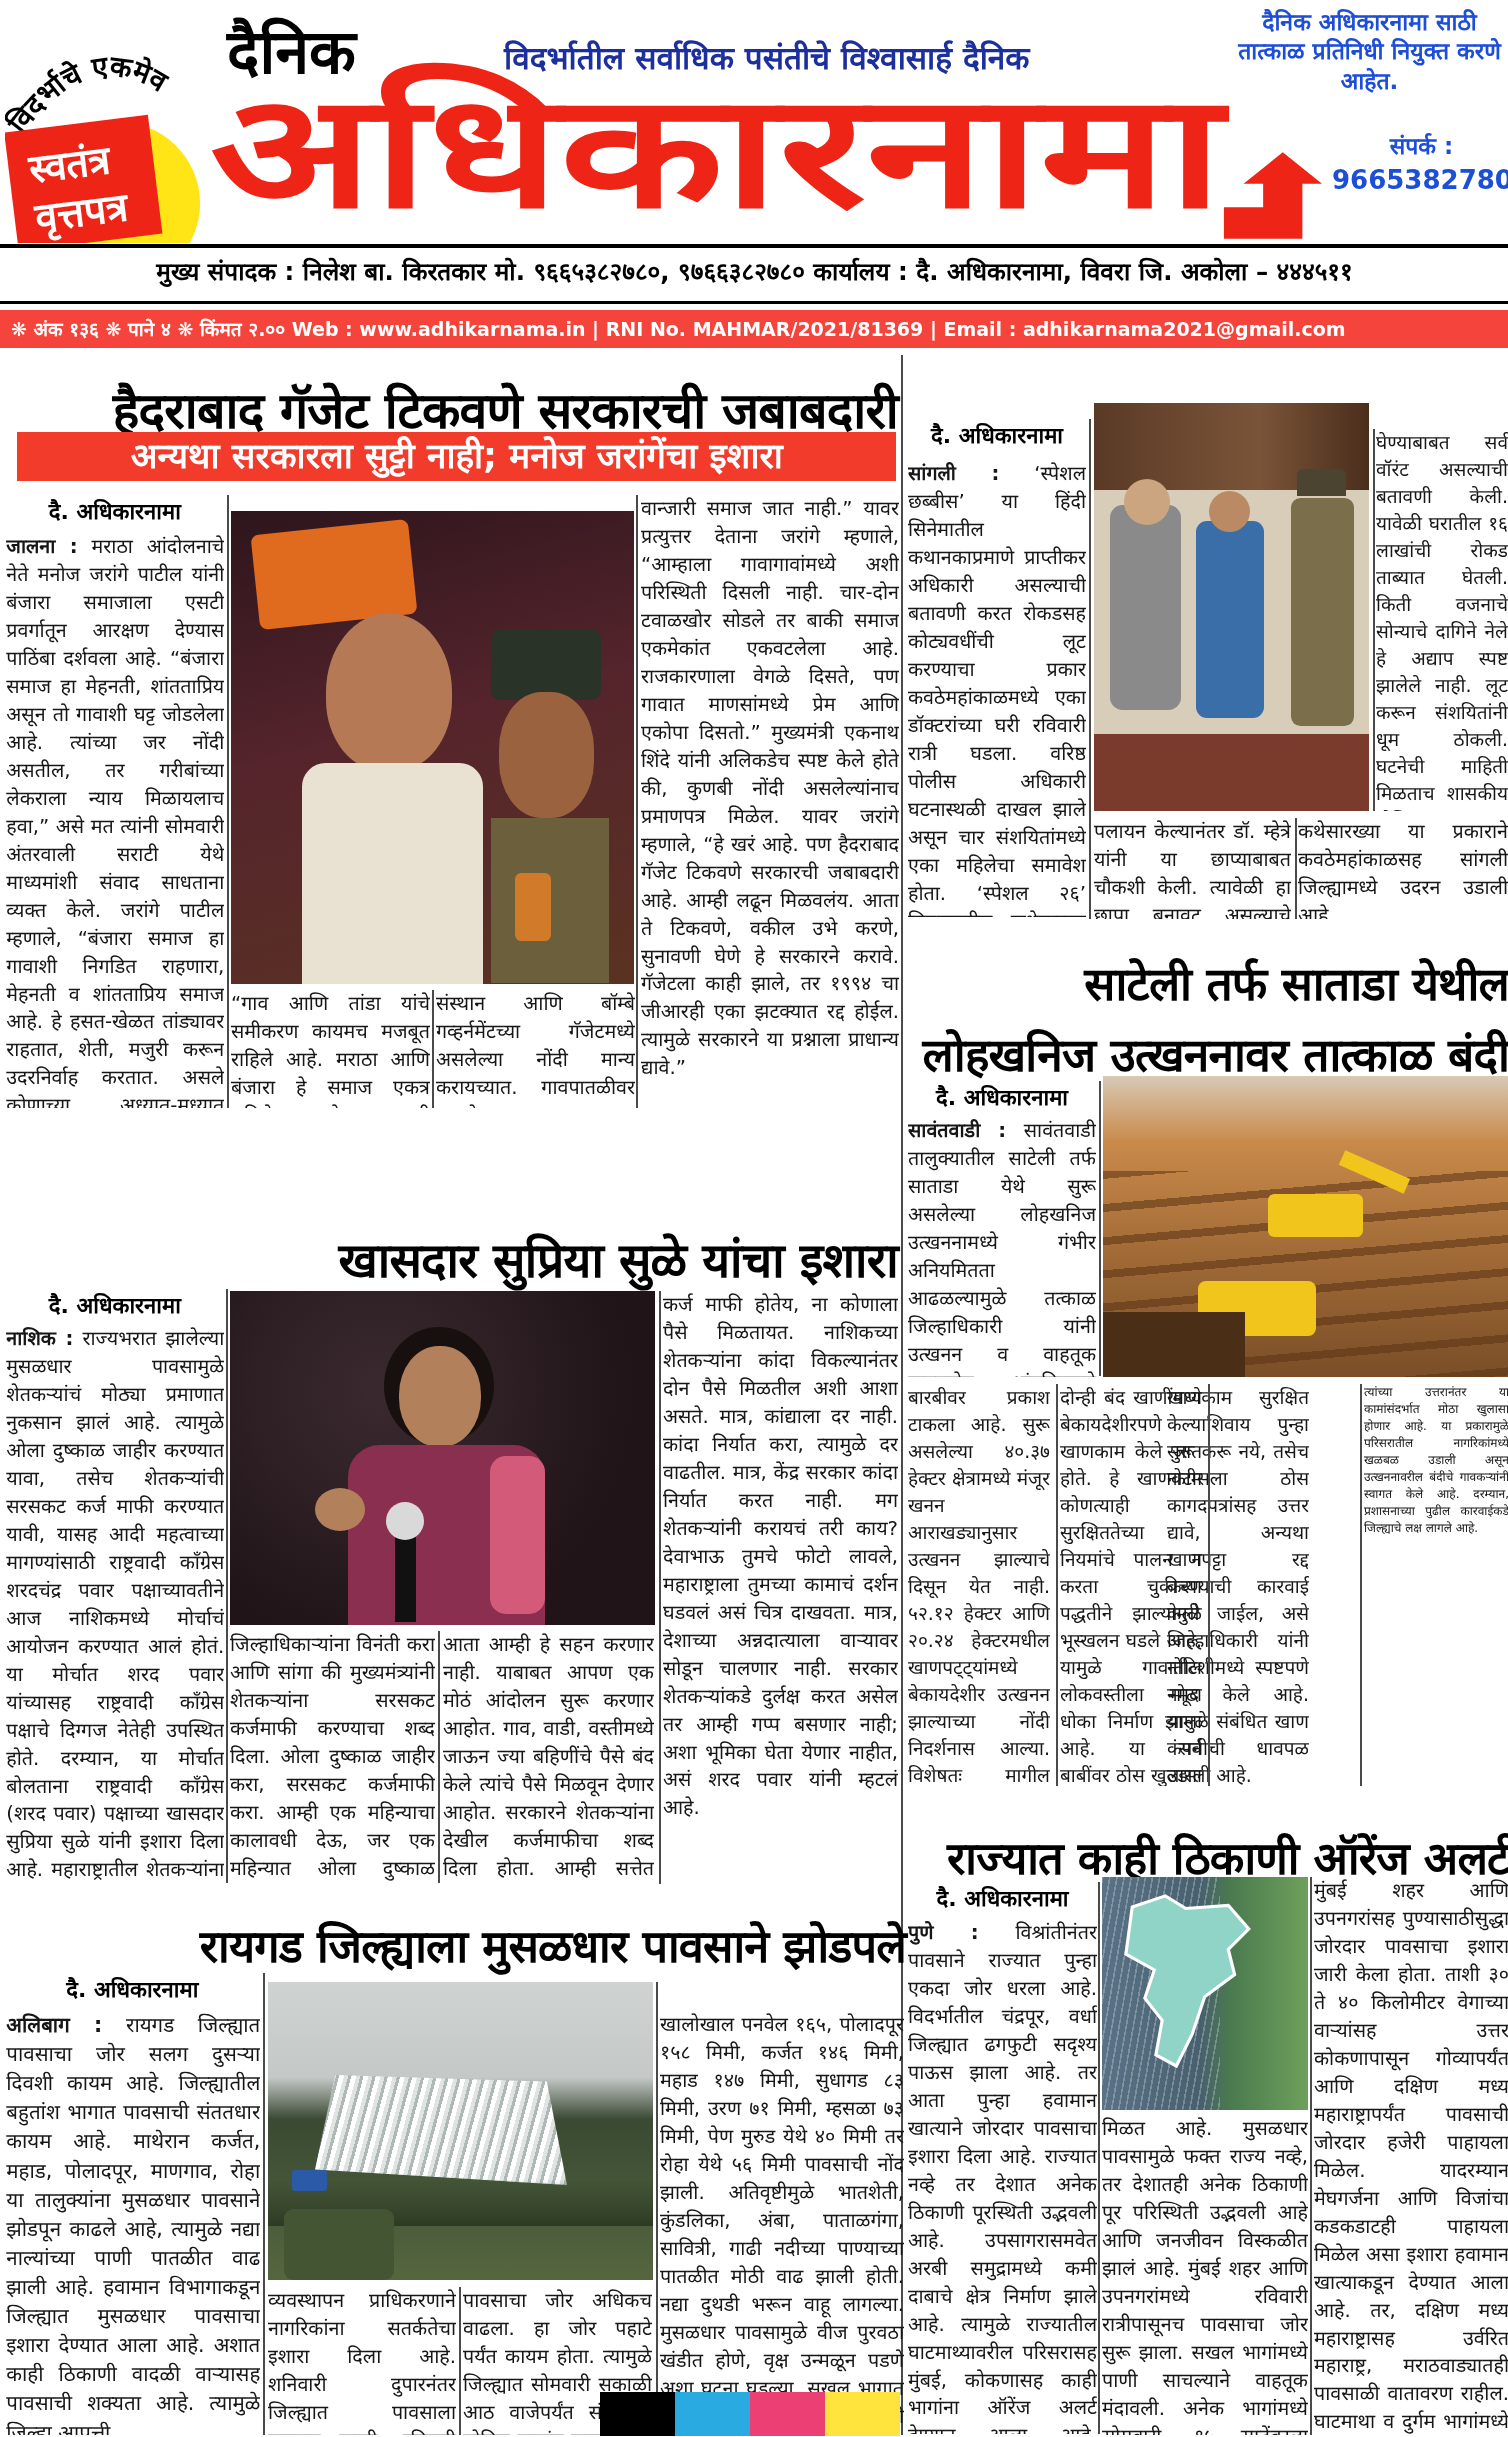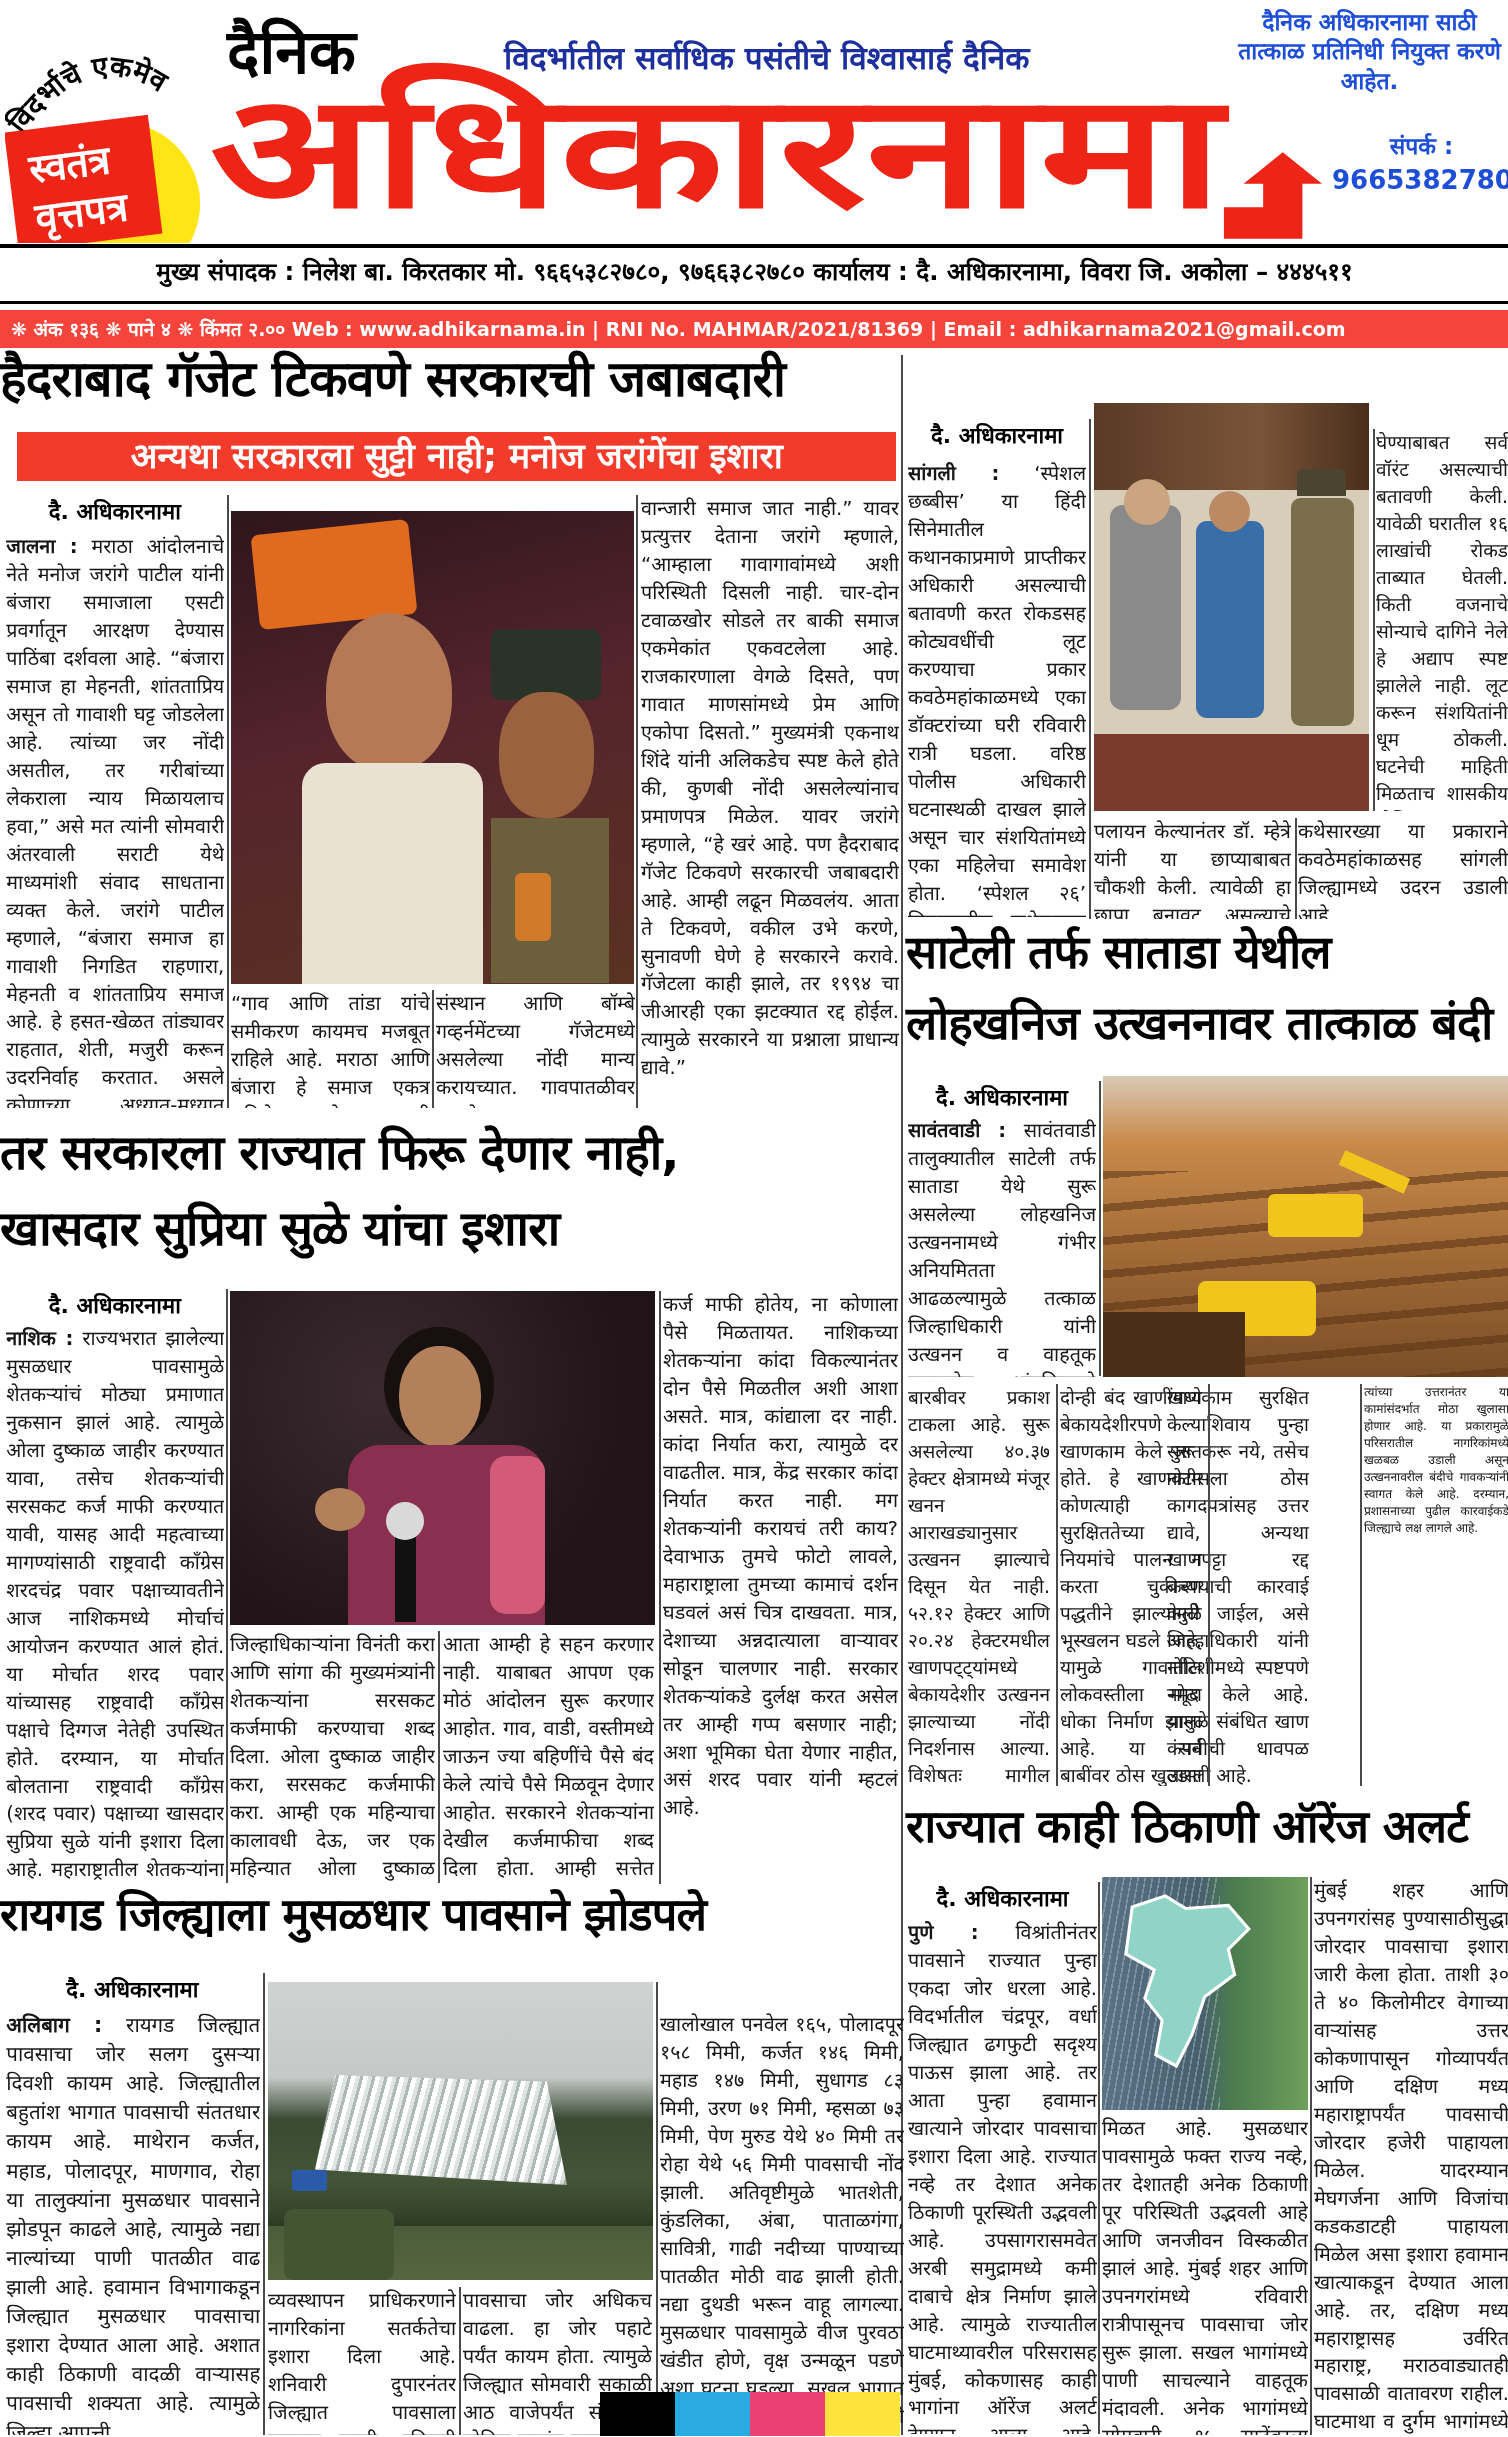--- a/index.html
+++ b/index.html
@@ -1,19 +1,19 @@
 <!DOCTYPE html>
 <html style="font-size:12.6px"><head>
 <meta charset="utf-8">
 <style>
   html,body{margin:0;padding:0;background:#888;}
   .page{position:relative;width:1509px;height:2438px;background:#fff;
         font-family:"DejaVu Sans",sans-serif;overflow:hidden;color:#111;margin:0 auto;}
   .abs{position:absolute;}
-  .hl{font-weight:bold;text-align:left;color:#000;line-height:1.06;letter-spacing:-0.8px;}
+  .hl{font-weight:bold;text-align:right;color:#000;line-height:1.06;letter-spacing:-0.8px;margin-top:32px;}
   .col{font-size:19.7px;line-height:1.42;text-align:justify;color:#161616;overflow:hidden;}
   .dl{font-weight:bold;}
   .byline{font-weight:bold;text-align:center;font-size:22px;color:#000;}
   .vr{position:absolute;width:1.6px;background:#4a4a4a;}
   .photo{position:absolute;overflow:hidden;}
   .subhead{background:#f23b2b;color:#fff;font-weight:bold;text-align:center;}
   .infobar{display:flex;color:#fff;font-weight:bold;font-size:19px;}
   .infobar .seg{display:flex;align-items:center;white-space:nowrap;overflow:hidden;}
   .mast-right{text-align:center;font-weight:bold;font-size:23px;line-height:1.28;color:#1d4ed8;}
   .cmyk{display:flex;}
@@ -140,21 +140,20 @@
   <div class="abs col" style="left:908px;top:1384px;width:142px;height:402px;font-size:19px;">बारबीवर प्रकाश टाकला आहे. सुरू असलेल्या ४०.३७ हेक्टर क्षेत्रामध्ये मंजूर खनन आराखड्यानुसार उत्खनन झाल्याचे दिसून येत नाही. ५२.१२ हेक्टर आणि २०.२४ हेक्टरमधील खाणपट्ट्यांमध्ये बेकायदेशीर उत्खनन झाल्याच्या नोंदी निदर्शनास आल्या. विशेषतः मागील काही वर्षांमध्ये २०.२४ हेक्टर क्षेत्रात खोलवर खाणकाम झाल्याची बाब पाहणीत पुढे आली असून खाणीतील ६ ते ७ बेंच (खनन पायऱ्या) कोसळले आहेत.</div>
   <div class="abs col" style="left:1060px;top:1384px;width:142px;height:402px;font-size:19px;">दोन्ही बंद खाणींमध्ये बेकायदेशीरपणे खाणकाम केले जात होते. हे खाणकाम कोणत्याही सुरक्षिततेच्या नियमांचे पालन न करता चुकीच्या पद्धतीने झाल्यामुळे भूस्खलन घडले आहे. यामुळे गावातील लोकवस्तीला मोठा धोका निर्माण झाला आहे. या सर्व बाबींवर ठोस खुलासा सादर करावा, असे नोटिशीत म्हटले आहे.</div>
   <div class="abs col" style="left:1167px;top:1384px;width:142px;height:402px;font-size:19px;">खाणकाम सुरक्षित केल्याशिवाय पुन्हा सुरू करू नये, तसेच न‍ोटीसला ठोस कागदपत्रांसह उत्तर द्यावे, अन्यथा खाणपट्टा रद्द करण्याची कारवाई केली जाईल, असे जिल्हाधिकारी यांनी नोटिशीमध्ये स्पष्टपणे नमूद केले आहे. यामुळे संबंधित खाण कंपनीची धावपळ उडाली आहे.</div>
   <div class="abs col" style="left:1364px;top:1384px;width:145px;height:402px;font-size:12px;">त्यांच्या उत्तरानंतर या कामांसंदर्भात मोठा खुलासा होणार आहे. या प्रकारामुळे परिसरातील नागरिकांमध्ये खळबळ उडाली असून उत्खननावरील बंदीचे गावकऱ्यांनी स्वागत केले आहे. दरम्यान, प्रशासनाच्या पुढील कारवाईकडे जिल्ह्याचे लक्ष लागले आहे.</div>
 
   <div class="vr" style="left:1099px;top:1081px;height:295px;"></div>
   <div class="vr" style="left:1056px;top:1384px;height:402px;"></div>
   <div class="vr" style="left:1208px;top:1384px;height:402px;"></div>
   <div class="vr" style="left:1360px;top:1384px;height:402px;"></div>
 
-  <div class="abs hl" style="left:0;top:1127px;width:898px;font-size:48px;">तर सरकारला राज्यात फिरू देणार नाही,</div>
   <div class="abs hl" style="left:0;top:1203px;width:898px;font-size:48px;">खासदार सुप्रिया सुळे यांचा इशारा</div>
   <div class="abs byline" style="left:6.3px;top:1289px;width:217px;">दै. अधिकारनामा</div>
 
   <div class="abs col" style="left:6.3px;top:1325px;width:218px;height:558px;">
     <span class="dl">नाशिक :</span>
     <span>राज्यभरात झालेल्या मुसळधार पावसामुळे शेतकऱ्यांचं मोठ्या प्रमाणात नुकसान झालं आहे. त्यामुळे ओला दुष्काळ जाहीर करण्यात यावा, तसेच शेतकऱ्यांची सरसकट कर्ज माफी करण्यात यावी, यासह आदी महत्वाच्या मागण्यांसाठी राष्ट्रवादी काँग्रेस शरदचंद्र पवार पक्षाच्यावतीने आज नाशिकमध्ये मोर्चाचं आयोजन करण्यात आलं होतं. या मोर्चात शरद पवार यांच्यासह राष्ट्रवादी काँग्रेस पक्षाचे दिग्गज नेतेही उपस्थित होते. दरम्यान, या मोर्चात बोलताना राष्ट्रवादी काँग्रेस (शरद पवार) पक्षाच्या खासदार सुप्रिया सुळे यांनी इशारा दिला आहे. महाराष्ट्रातील शेतकऱ्यांना मी आवाहन करते की तुमच्या जिल्ह्यातील जिल्हाधिकाऱ्यांना भेटा.</span>
   </div>
 
   <div class="photo" style="left:230px;top:1291px;width:425px;height:334px;background:radial-gradient(circle at 35% 30%,#3a2a30 0%,#201418 70%);">
     <div class="abs" style="left:154px;top:36px;width:110px;height:118px;background:#17100f;border-radius:50%;"></div>

